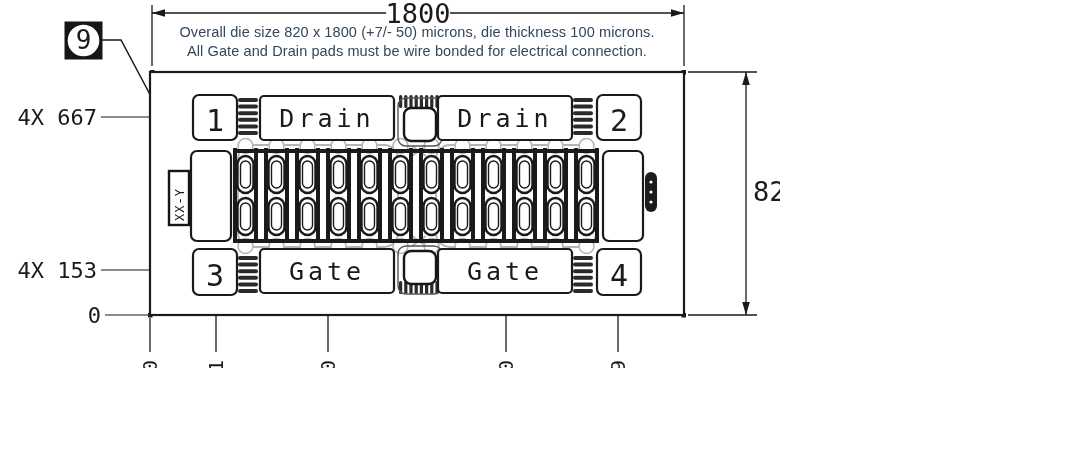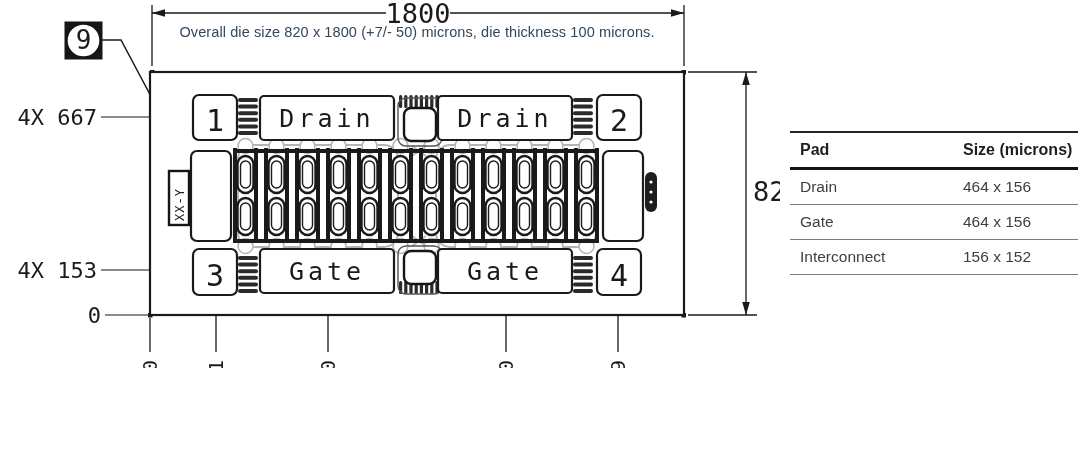--- a/index.html
+++ b/index.html
@@ -267,37 +267,16 @@
       <text x="505" y="127" text-anchor="middle">Drain</text>
       <rect x="260" y="249" width="134" height="44" rx="4" fill="#fff" stroke="#1a1a1a" stroke-width="2.2"></rect>
       <text x="327" y="280" text-anchor="middle">Gate</text>
       <rect x="438" y="249" width="134" height="44" rx="4" fill="#fff" stroke="#1a1a1a" stroke-width="2.2"></rect>
       <text x="505" y="280" text-anchor="middle">Gate</text>
     </g>
   </svg>
 
   <div class="note">
     <div>Overall die size 820 x 1800 (+7/- 50) microns, die thickness 100 microns.</div>
+    <div>All Gate and Drain pads must be wire bonded for electrical connection.</div>
   </div>
 
-  <table class="padtable">
-    <thead>
-      <tr>
-        <th>Pad</th>
-        <th>Size (microns)</th>
-      </tr>
-    </thead>
-    <tbody>
-      <tr>
-        <td>Drain</td>
-        <td>464 x 156</td>
-      </tr>
-      <tr>
-        <td>Gate</td>
-        <td>464 x 156</td>
-      </tr>
-      <tr>
-        <td>Interconnect</td>
-        <td>156 x 152</td>
-      </tr>
-    </tbody>
-  </table>
 </div>
 
 </body></html>

